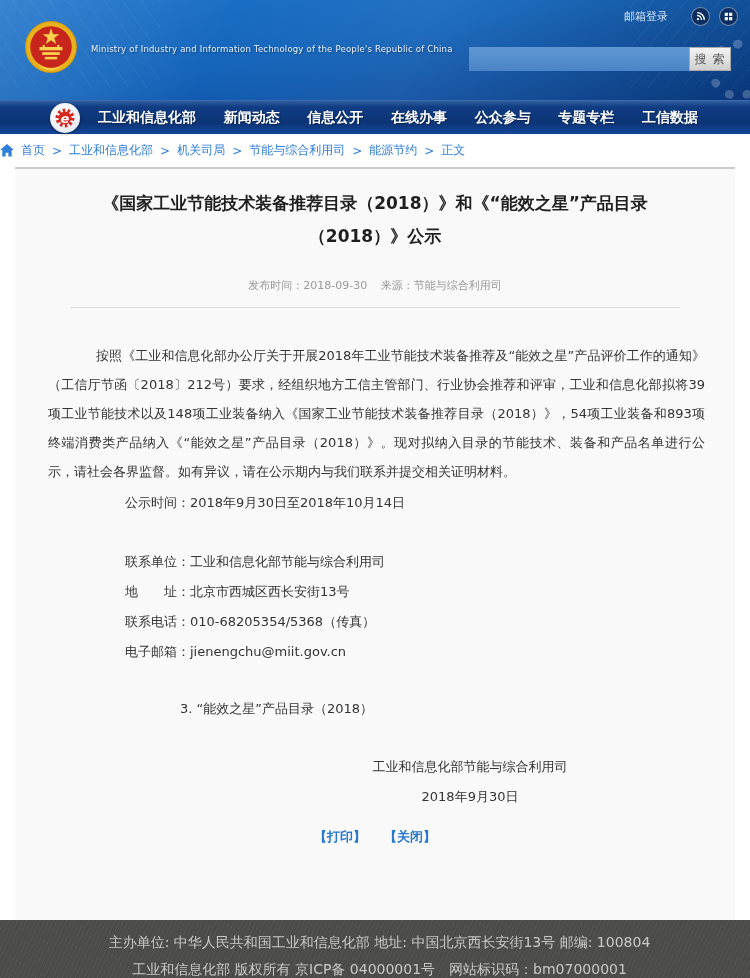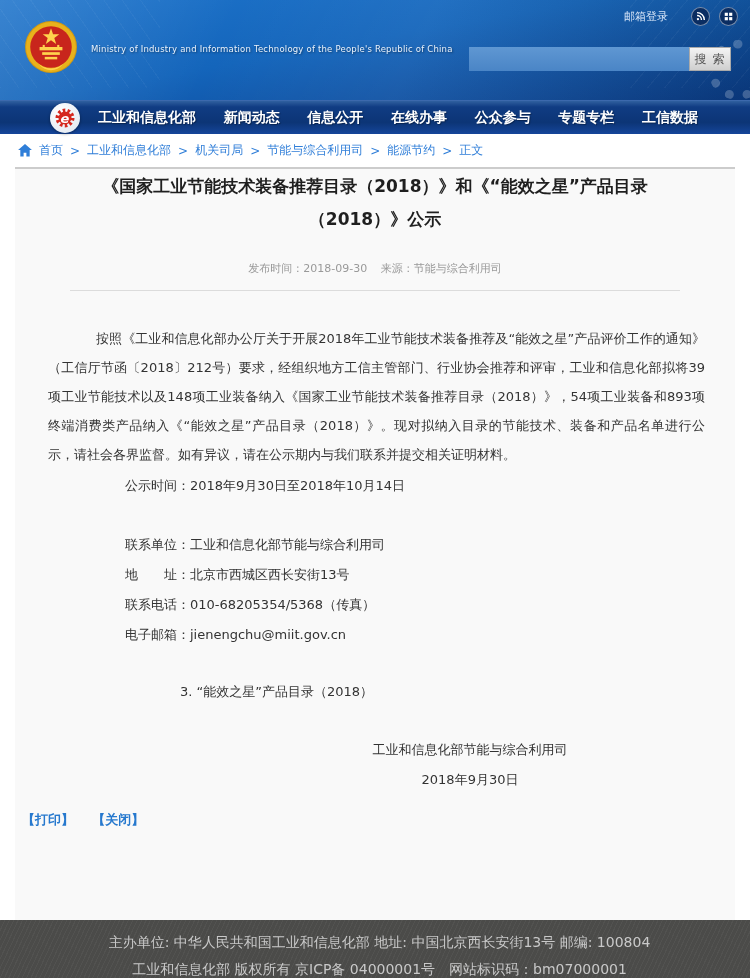--- a/index.html
+++ b/index.html
@@ -46,28 +46,28 @@
     padding:0 52px 0 98px; justify-content:space-between; z-index:2; }
   .nav-logo { position:absolute; left:50px; top:2px; width:30px; height:30px; border-radius:50%;
     background:radial-gradient(circle at 35% 30%,#ffffff,#dfe6ef); box-shadow:0 1px 3px rgba(0,0,0,.4);
     display:flex; align-items:center; justify-content:center; }
   .nav-logo svg { width:24px; height:24px; display:block; }
   .nav-item { color:#fff; font-size:14px; font-weight:bold; text-decoration:none; cursor:pointer;
     text-shadow:1px 1px 1px rgba(0,0,0,.35); white-space:nowrap; }
 
   
   .breadcrumb { height:33px; background:#fff; display:flex; align-items:center;
-    padding-left:18px; gap:7px; font-size:12px; color:#2f7ed8; }
+    gap:7px; font-size:12px; color:#2f7ed8; }
   .crumb { color:#2f7ed8; text-decoration:none; cursor:pointer; }
   .crumb-sep { color:#2f7ed8; }
   .home-icon svg { width:14px; height:13px; display:block; }
 
   
   .panel { margin:0 15px; height:753px; background:#f9f9f9; border-top:2px solid #cccccc;
-    padding-top:1px; overflow:hidden; }
+    padding-top:18px; overflow:hidden; }
   .article-title { margin:0 72px; text-align:center; font-size:17px; line-height:33px;
     color:#1f1f1f; font-weight:bold; }
   .article-meta { margin-top:25px; text-align:center; font-size:11px; line-height:15px; color:#999; }
   .article-meta span { margin:0 5px; }
   .title-rule { margin:14px 55px 0; border:none; border-top:1px solid #dcdcdc; }
 
   .article-body { margin:33px 30px 0 33px; font-size:13px; line-height:29px; color:#333;
     text-align:justify; text-indent:48px; }
 
   .info-line { margin-left:110px; font-size:13px; line-height:29px; color:#333; }
@@ -78,21 +78,21 @@
   .attachments { margin-left:110px; margin-top:28px; font-size:13px; line-height:29px; color:#333; }
   .att-row1 { display:flex; }
   .att-label { white-space:nowrap; }
   .att-item { cursor:pointer; }
   .att-indent { margin-left:55px; }
 
   .signature-block { width:330px; margin:29px 100px 0 auto; text-align:center;
     font-size:13px; line-height:29px; color:#333; }
   .signature-date { margin-top:1px; }
 
-  .actions { margin-top:11px; text-align:left; font-size:13px; line-height:29px; }
+  .actions { margin-top:11px; text-align:center; font-size:13px; line-height:29px; }
   .action-link { color:#2779ce; font-weight:bold; text-decoration:none; cursor:pointer; margin:0 7px; }
 
   
   .footer { height:70px; background:#4b4b49; text-align:center; padding-top:15px;
     background-image:repeating-linear-gradient(115deg,rgba(255,255,255,.04) 0 1px,transparent 1px 4px); }
   .footer-line { color:#c9c9c9; font-size:14px; line-height:14px;margin-left:9px; }
   .footer-line + .footer-line { margin-top:13px; }
 </style>
 </head>
 <body>

